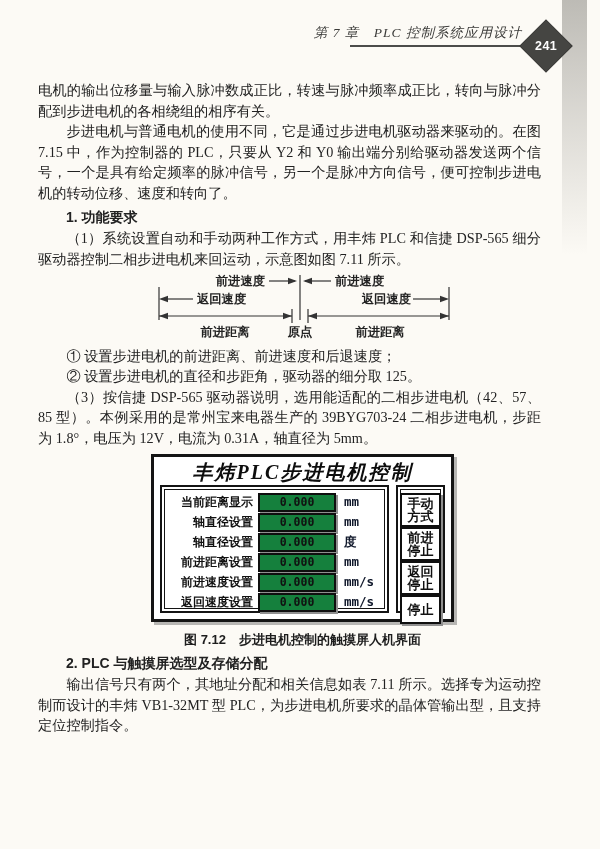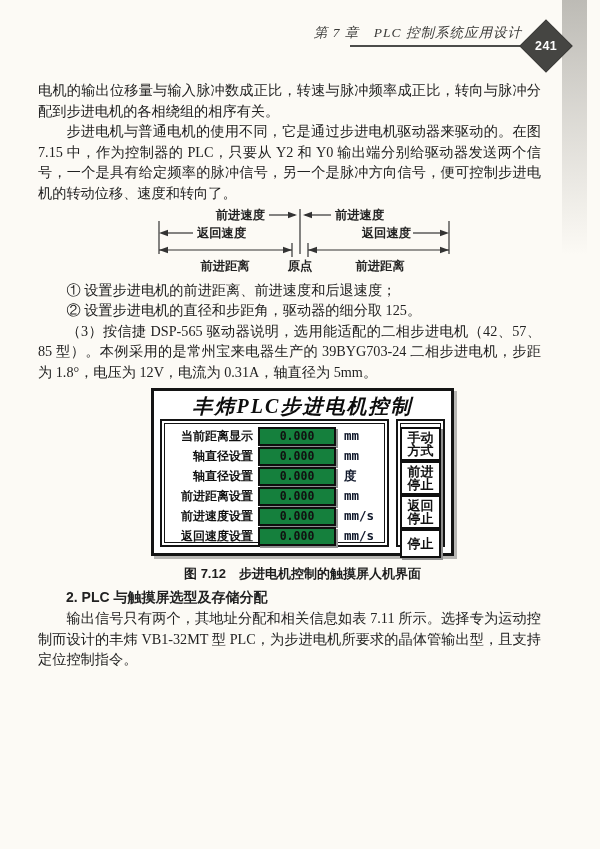--- a/index.html
+++ b/index.html
@@ -101,20 +101,22 @@
   <div class="head-rule"></div>
   <div class="page-badge">
     <span>241</span>
   </div>
 
   <div class="content">
 
     <p class="no-indent">电机的输出位移量与输入脉冲数成正比，转速与脉冲频率成正比，转向与脉冲分配到步进电机的各相绕组的相序有关。</p>
     <p>步进电机与普通电机的使用不同，它是通过步进电机驱动器来驱动的。在图 7.15 中，作为控制器的 PLC，只要从 Y2 和 Y0 输出端分别给驱动器发送两个信号，一个是具有给定频率的脉冲信号，另一个是脉冲方向信号，便可控制步进电机的转动位移、速度和转向了。</p>
 
+    <div class="sec-heading">1. 功能要求</div>
+    <p>（1）系统设置自动和手动两种工作方式，用丰炜 PLC 和信捷 DSP-565 细分驱动器控制二相步进电机来回运动，示意图如图 7.11 所示。</p>
 
     <div class="figure">
       <div class="diagram-wrap">
         <svg width="332" height="68" viewBox="0 0 332 68">
 
           <line x1="22" y1="15" x2="22" y2="48" stroke="#333" stroke-width="1.2"></line>
           <line x1="163" y1="3" x2="163" y2="48" stroke="#333" stroke-width="1.2"></line>
           <line x1="312" y1="15" x2="312" y2="48" stroke="#333" stroke-width="1.2"></line>
 
           <text x="128" y="13" text-anchor="end">前进速度</text>

